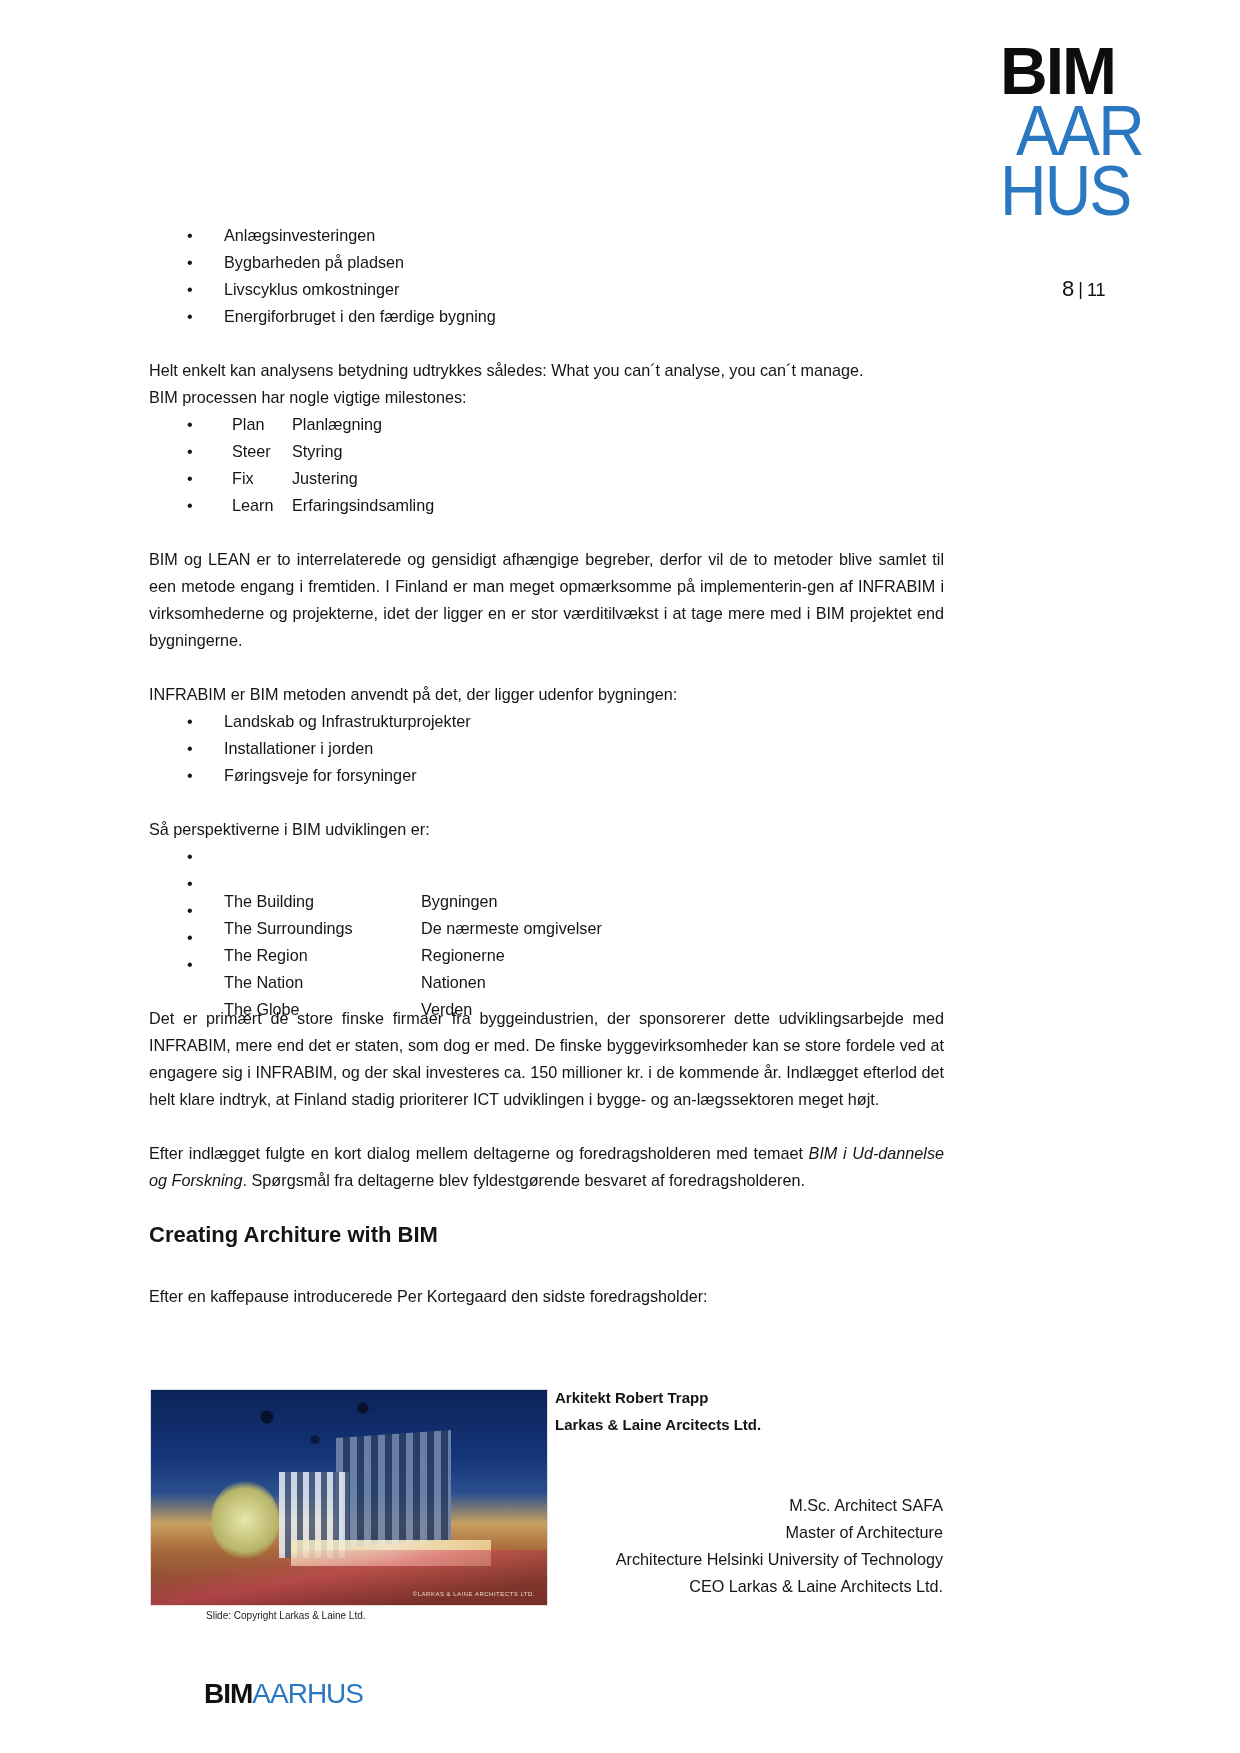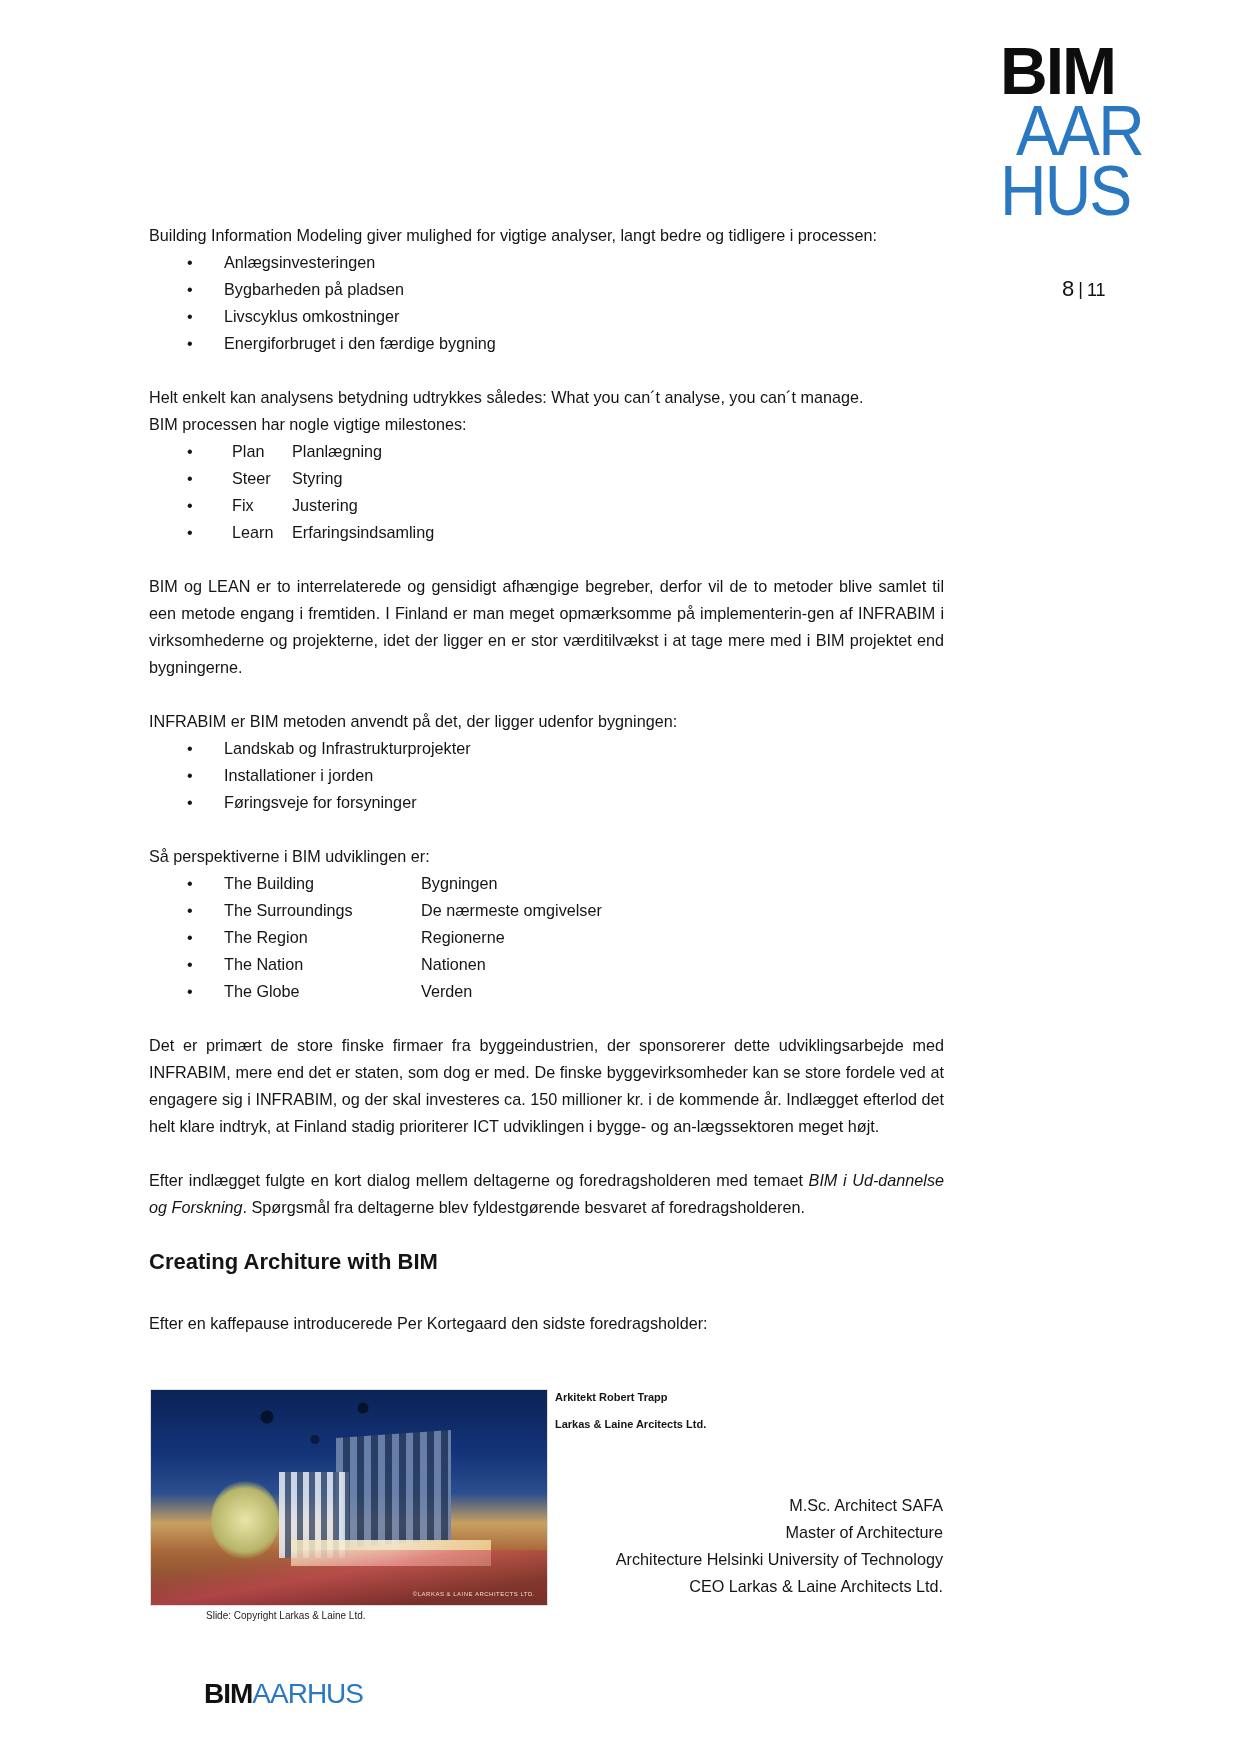--- a/index.html
+++ b/index.html
@@ -16,21 +16,21 @@
 
   .content { position: absolute; left: 149px; top: 222px; width: 795px;
              font-family: "Liberation Sans", sans-serif; font-size: 16.2px; line-height: 27px; color: #151515; }
   .content p { margin: 0; }
   .justify { text-align: justify; }
   .gap { height: 27px; }
   ul.bl { list-style: none; margin: 0; padding: 0; }
   ul.bl li { position: relative; padding-left: 75px; height: 27px; }
   ul.bl li .bullet { position: absolute; left: 38px; top: 0; }
   .short-term { display: inline-block; width: 60px; margin-left: 8px; }
-  .long-term { display: inline-block; width: 197px; }
+  .long-term { display: inline-block; width: 197px; margin-top: 45px; }
   .heading { font-weight: bold; font-size: 22px; line-height: 30px; margin: 12px 0 9px 0; }
 
   .photo { position: absolute; left: 150px; top: 1389px; width: 396px; height: 215px;
            border: 1px solid #ddd; overflow: hidden;
            background:
              linear-gradient(180deg, #0b2356 0%, #14347a 30%, #2b4f8e 48%, #c8a060 62%, #a8683a 75%, #7a3a2c 100%); }
   .photo .bldg1 { position: absolute; left: 128px; top: 82px; width: 70px; height: 86px;
                   background: repeating-linear-gradient(90deg, #e9eef7 0 6px, #4d6080 6px 12px),
                               #7a8aa8; opacity: 0.85; }
   .photo .bldg2 { position: absolute; left: 185px; top: 44px; width: 115px; height: 110px;
@@ -42,21 +42,21 @@
                  background: radial-gradient(circle, #e8e6a8 0%, #b7b56a 60%, rgba(120,120,60,0) 75%); }
   .photo .road { position: absolute; left: 0; bottom: 0; width: 100%; height: 55px;
                  background: linear-gradient(170deg, rgba(0,0,0,0) 20%, rgba(210,70,90,0.55) 45%, rgba(120,40,40,0.6) 80%); }
   .photo .foliage { position: absolute; left: 20px; top: 0; width: 320px; height: 90px;
                     background: radial-gradient(circle at 30% 30%, rgba(0,0,0,0.55) 0 6px, transparent 7px),
                                 radial-gradient(circle at 60% 20%, rgba(0,0,0,0.55) 0 5px, transparent 6px),
                                 radial-gradient(circle at 45% 55%, rgba(0,0,0,0.45) 0 4px, transparent 5px); }
   .photo .wm { position: absolute; right: 12px; bottom: 8px; font-size: 6px; color: #e8dccb; letter-spacing: 0.5px; }
   .caption { position: absolute; left: 206px; top: 1610px; font-size: 10px; color: #222; }
 
-  .speaker { position: absolute; left: 555px; top: 1384px; font-size: 11px; line-height: 27px; font-weight: bold; color: #151515; }
+  .speaker { position: absolute; left: 555px; top: 1384px; font-size: 15px; line-height: 27px; font-weight: bold; color: #151515; }
   .creds { position: absolute; right: 297px; top: 1492px; font-size: 16.2px; line-height: 27px; text-align: right; color: #151515; width: 420px; }
 
   .footer-logo { position: absolute; left: 204px; top: 1680px; font-size: 28px; line-height: 1; letter-spacing: -1px; }
   .footer-logo .a { font-weight: bold; color: #111; }
   .footer-logo .b { color: #2a78c2; }
   em { font-style: italic; }
 </style>
 </head>
 <body>
 
@@ -64,21 +64,20 @@
   <span class="l1">BIM</span>
   <span class="l2">AAR</span>
   <span class="l3">HUS</span>
 </div>
 
 <div class="page-num">
   <span>8</span><span class="sep">|</span><span class="total">11</span>
 </div>
 
 <div class="content">
-  <p>Building Information Modeling giver mulighed for vigtige analyser, langt bedre og tidligere i processen:</p>
   <ul class="bl">
     <li><span class="bullet">•</span><span>Anlægsinvesteringen</span></li>
     <li><span class="bullet">•</span><span>Bygbarheden på pladsen</span></li>
     <li><span class="bullet">•</span><span>Livscyklus omkostninger</span></li>
     <li><span class="bullet">•</span><span>Energiforbruget i den færdige bygning</span></li>
   </ul>
   <div class="gap"></div>
   <p>Helt enkelt kan analysens betydning udtrykkes således: What you can´t analyse, you can´t manage.</p>
   <p>BIM processen har nogle vigtige milestones:</p>
   <ul class="bl">

